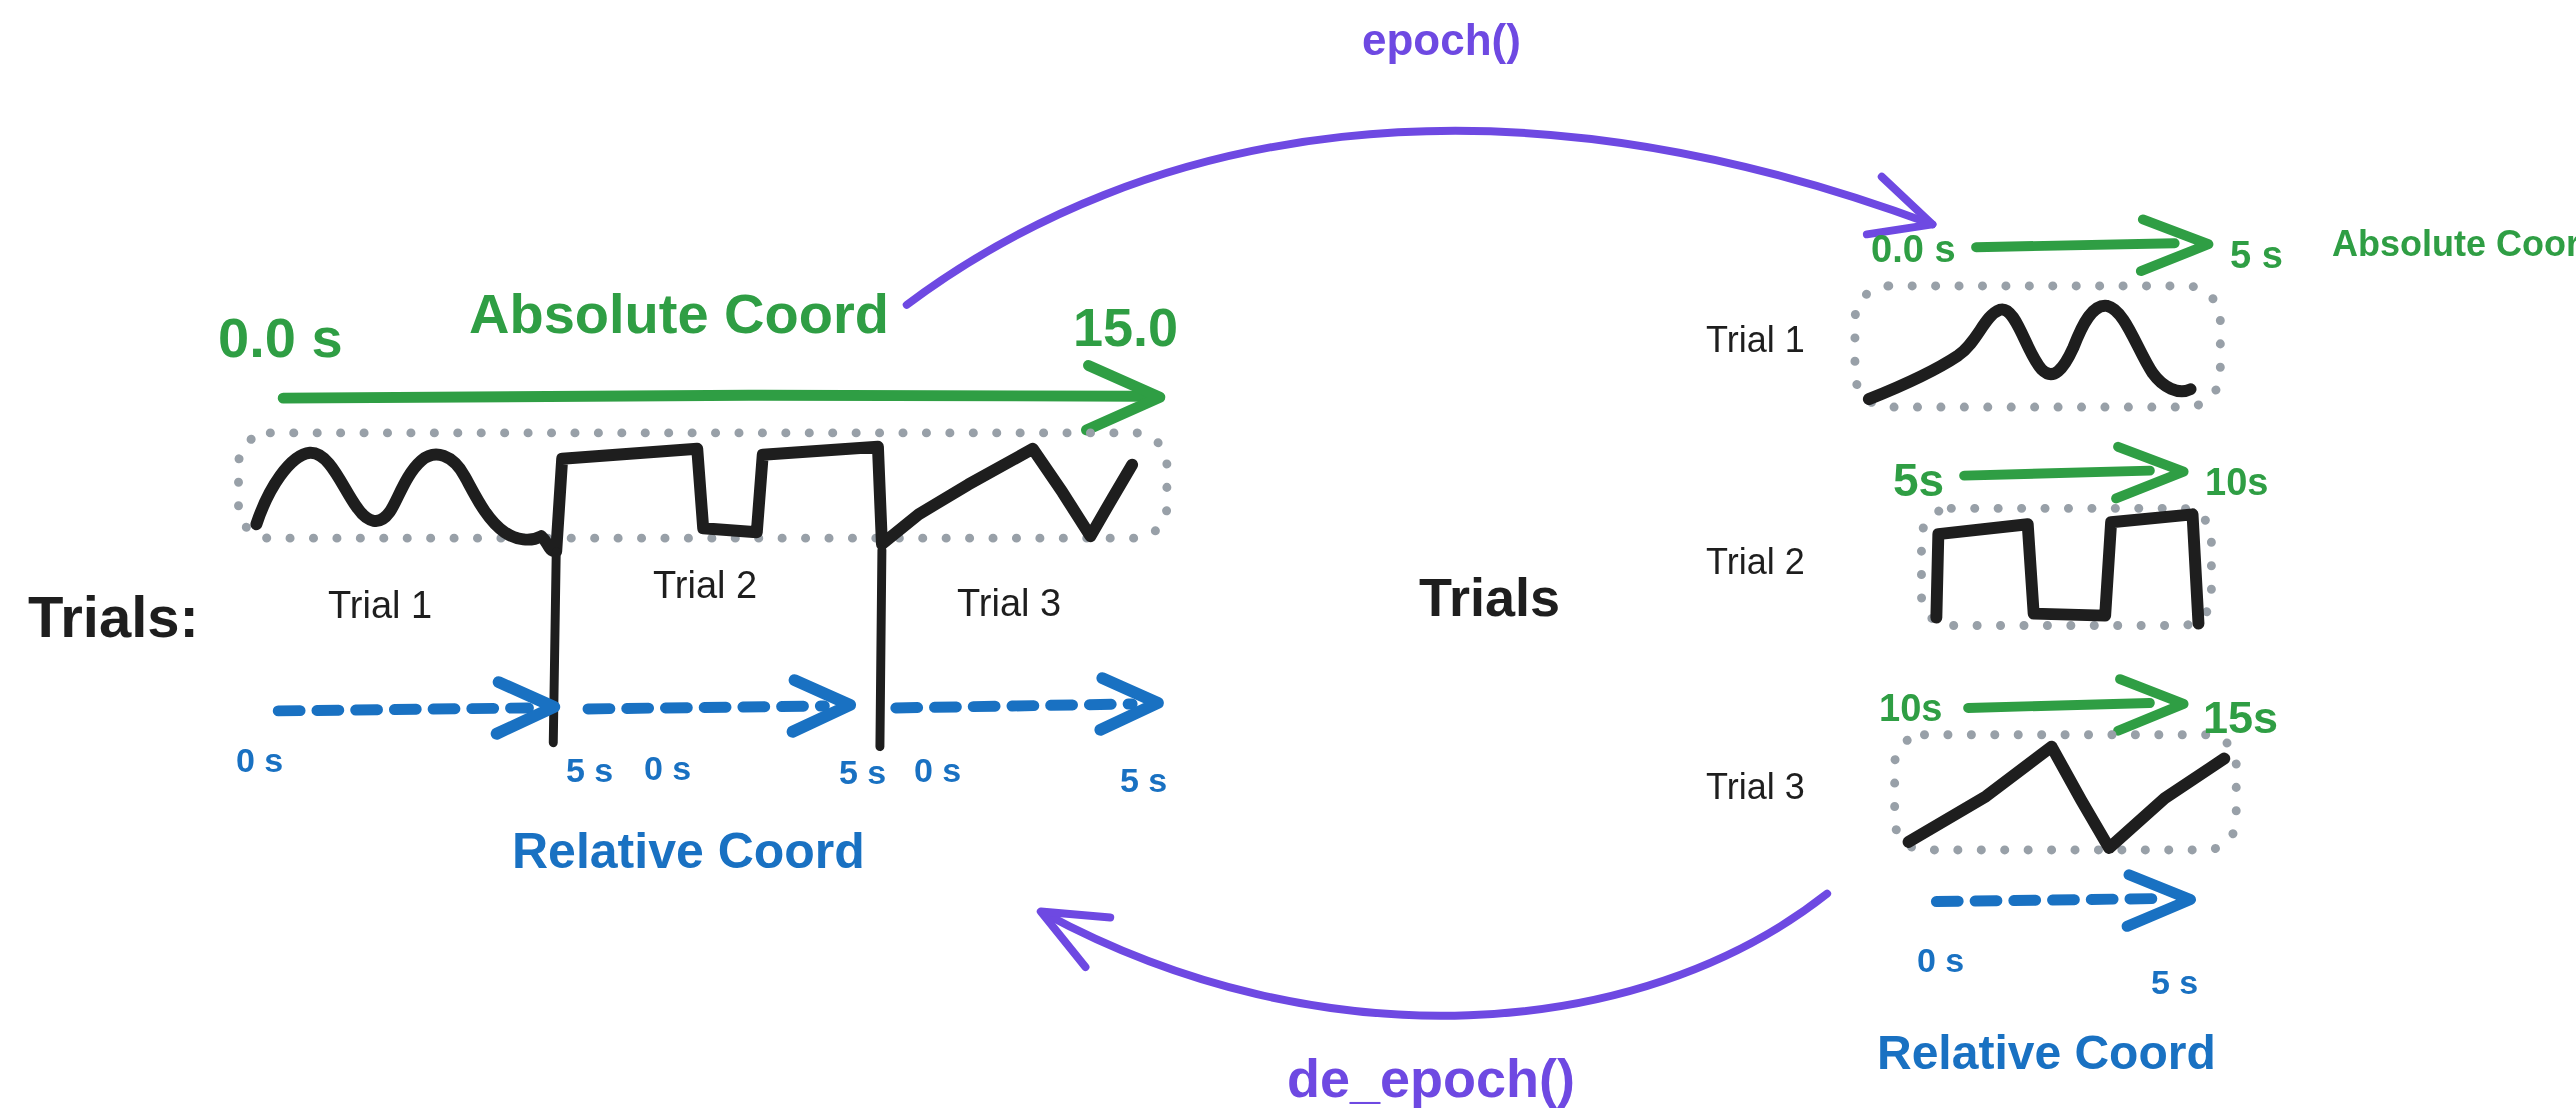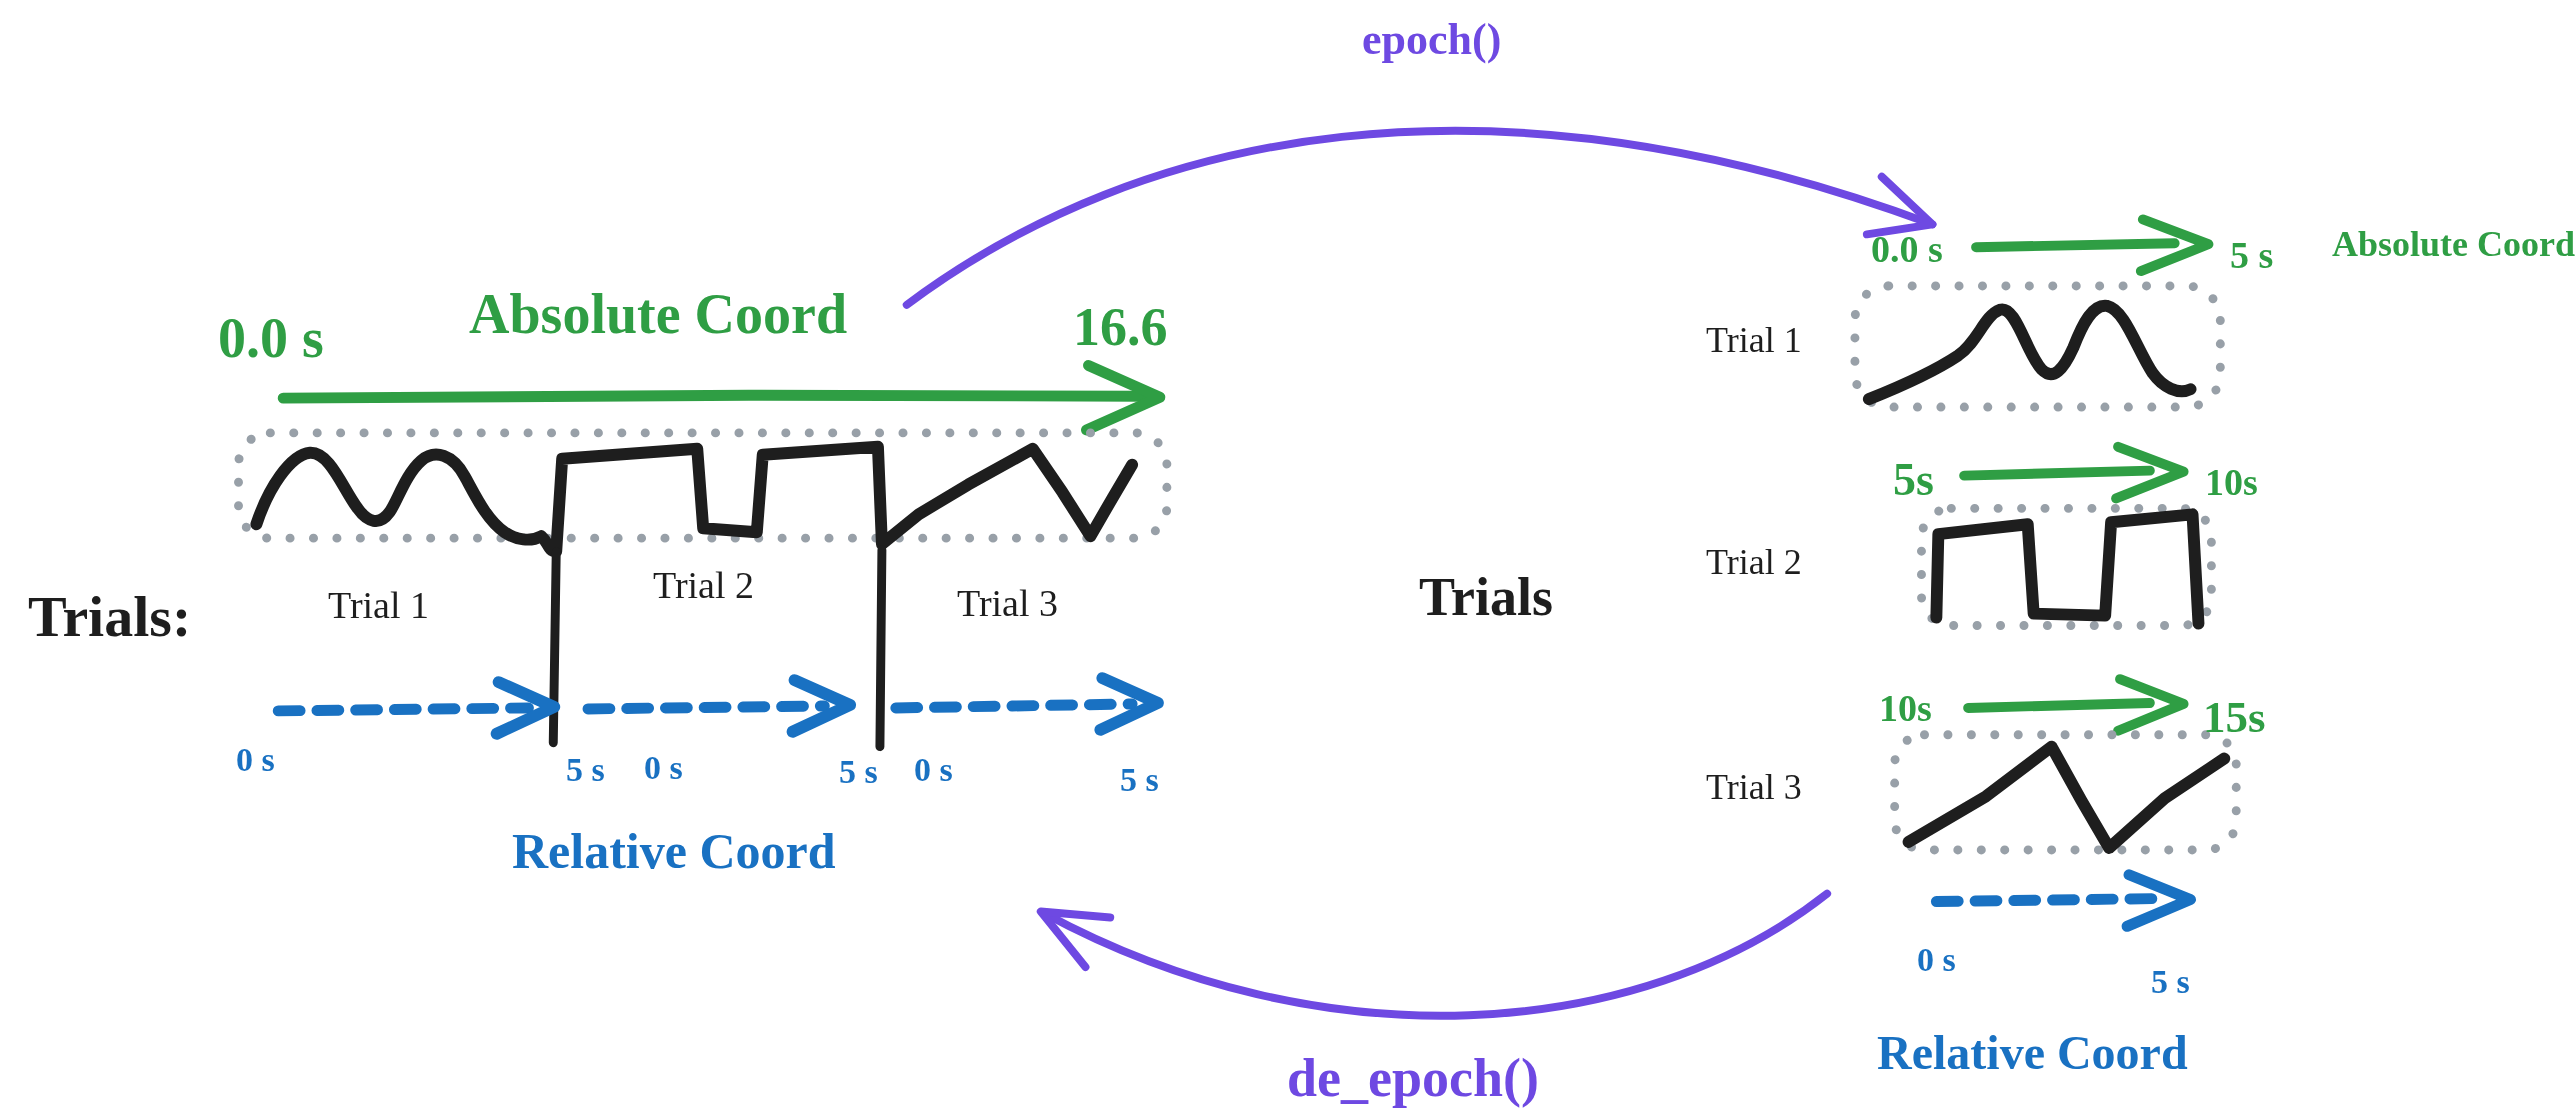--- a/index.html
+++ b/index.html
@@ -1,20 +1,20 @@
 <!DOCTYPE html>
 <html style="--color-green: #2f9e44; --color-blue: #1971c2; --color-purple: #6e49e2; --color-ink: #1e1e1e; --color-gray: #98a0a8;"><head>
 <meta charset="utf-8">
 <style>
   html,body{margin:0;padding:0;background:#ffffff;}
   #canvas{
     position:relative;
     width:2576px;height:1118px;
     background:#ffffff;
-    font-family:Liberation Serif, serif;
+    font-family:Liberation Sans, sans-serif;
     overflow:hidden;
   }
   #strokes{position:absolute;left:0;top:0;width:2576px;height:1118px;}
   .label{position:absolute;white-space:nowrap;font-weight:600;line-height:1;}
   .green{color:var(--color-green);}
   .blue{color:var(--color-blue);}
   .purple{color:var(--color-purple);}
   .ink{color:var(--color-ink);}
   .stroke-green{stroke:var(--color-green);}
   .stroke-blue{stroke:var(--color-blue);}
@@ -101,21 +101,21 @@
 
     <path class="stroke-blue dashed-arrow" d="M 1950 908 L 2172 905" stroke-width="10"></path>
     <path class="stroke-blue" d="M 2144 881 L 2206 906 L 2142 933" stroke-width="11"></path>
   </svg>
 
   <div class="label purple" style="left:1362px;top:18px;font-size:44px;">epoch()</div>
   <div class="label purple" style="left:1287px;top:1051px;font-size:54px;">de_epoch()</div>
 
   <div class="label green" style="left:218px;top:310px;font-size:56px;">0.0 s</div>
   <div class="label green" style="left:469px;top:286px;font-size:56px;">Absolute Coord</div>
-  <div class="label green" style="left:1073px;top:300px;font-size:54px;">16.6</div>
+  <div class="label green" style="left:1073px;top:300px;font-size:54px;">15.0</div>
 
   <div class="label ink" style="left:28px;top:588px;font-size:58px;">Trials:</div>
 
   <div class="label ink" style="left:328px;top:586px;font-size:38px;font-weight:500;">Trial 1</div>
   <div class="label ink" style="left:653px;top:566px;font-size:38px;font-weight:500;">Trial 2</div>
   <div class="label ink" style="left:957px;top:584px;font-size:38px;font-weight:500;">Trial 3</div>
 
   <div class="label blue" style="left:236px;top:743px;font-size:34px;">0 s</div>
   <div class="label blue" style="left:566px;top:753px;font-size:34px;">5 s</div>
   <div class="label blue" style="left:644px;top:751px;font-size:34px;">0 s</div>

